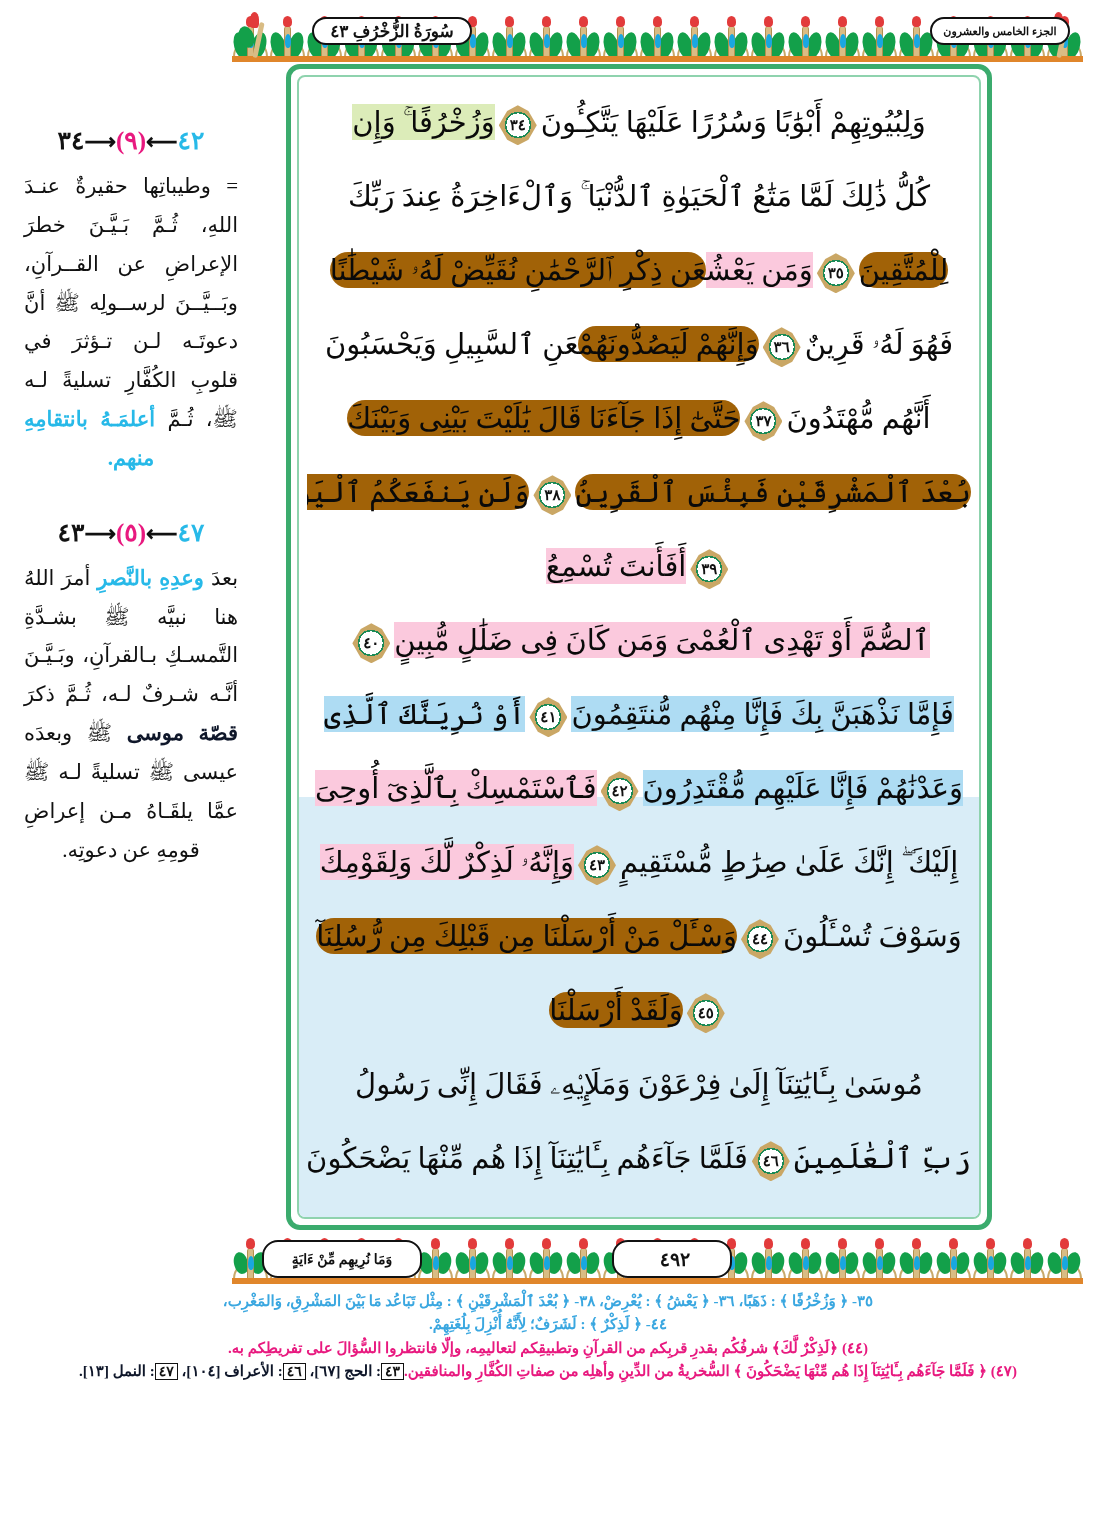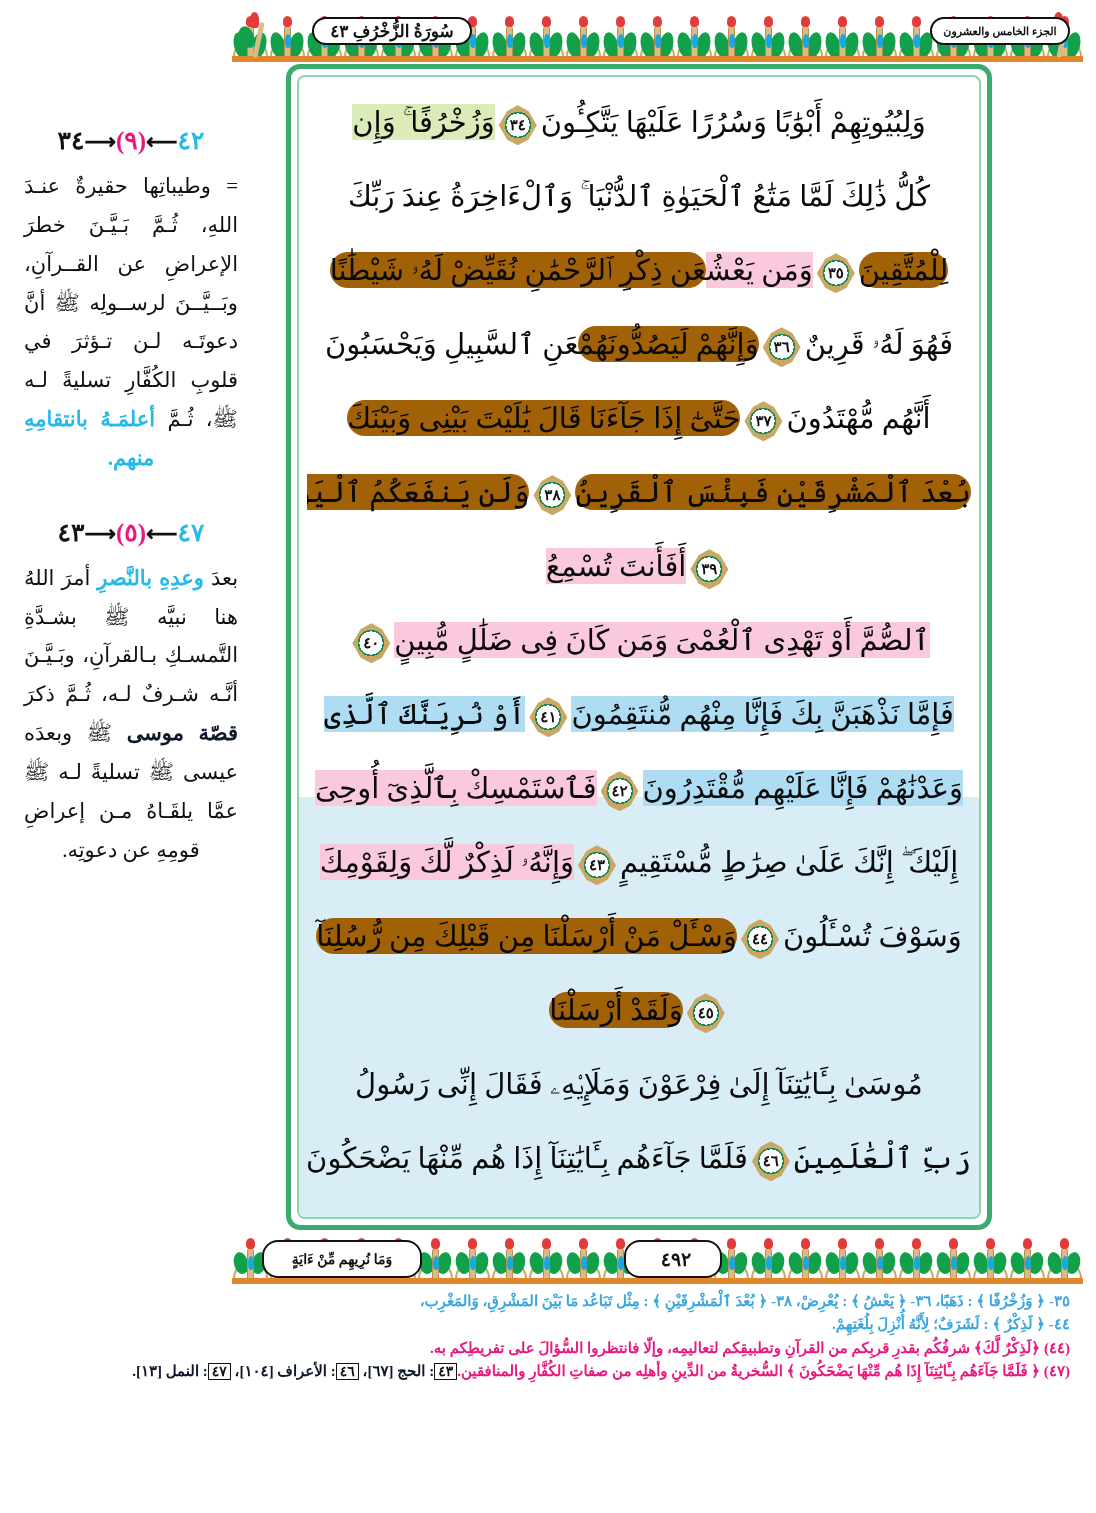--- a/index.html
+++ b/index.html
@@ -119,21 +119,21 @@
   .ayah-mark .num {
     position:absolute; inset:0; display:flex; align-items:center; justify-content:center;
     font-family:"Liberation Serif", serif; font-size:15px; font-weight:700; color:#111;
   }
 
   
   .bottom-band {
     position:absolute; left:232px; top:1236px; width:840px; height:46px;
   }
   .bottom-band .motif .leafL, .bottom-band .motif .leafR { bottom:10px; height:22px; }
-  #page-cartouche { left:392px; width:98px; top:4px; height:38px;padding-left:16px; }
+  #page-cartouche { left:380px; width:120px; top:4px; height:38px;padding-left:16px; }
   #page-cartouche span { font-size:19px; }
   #footer-left-cartouche { left:10px; width:160px; top:4px; height:38px;margin-left:20px; }
   #footer-left-cartouche span { font-size:14px; }
 
   
   .sidebar {
     position:absolute; left:24px; top:86px; width:214px; height:1130px;
     direction:rtl; text-align:justify;
   }
   .sb-block { margin-bottom:12px;margin-top:40px; }
@@ -148,20 +148,21 @@
   .sb-text {
     font-family:"Liberation Serif", serif; font-size:21px; line-height:1.85;
     color:#111; text-align:justify; text-align-last:center; direction:rtl;
   }
   .sb-text .cyan { color:#27b9e8; font-weight:700; }
   .sb-text .pink { color:#0f172a; font-weight:700;font-family:Liberation Serif, serif; }
 
   
   .footnotes {
     position:absolute; left:26px; top:1290px; width:1044px; direction:rtl;
+    text-align:center;
   }
   .fn-line {
     font-family:"Liberation Serif", serif; direction:rtl;
     white-space:nowrap; line-height:1.55; font-weight:700;
   }
   .fn-blue { color:#3aa7e0; font-size:15px; }
   .fn-pink { color:#e8197f; font-size:15px; }
   .refbox { border:1.5px solid #111; padding:0 3px; color:#111; display:inline-block;
             font-size:14px; line-height:1.1; }
   .fn-black { color:#0f172a; }

